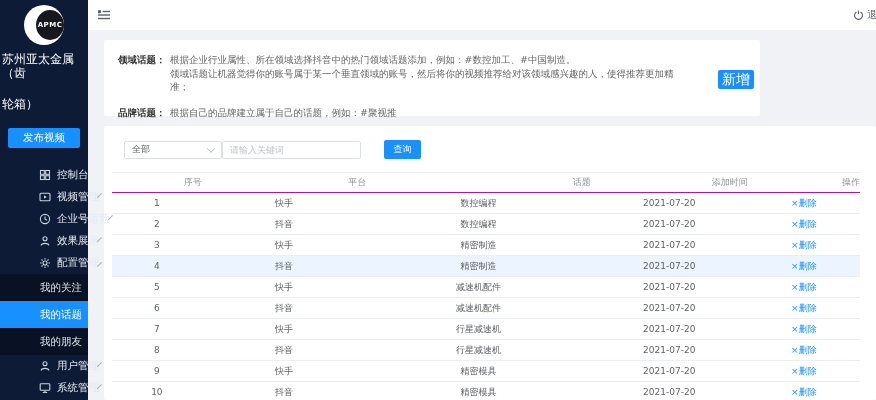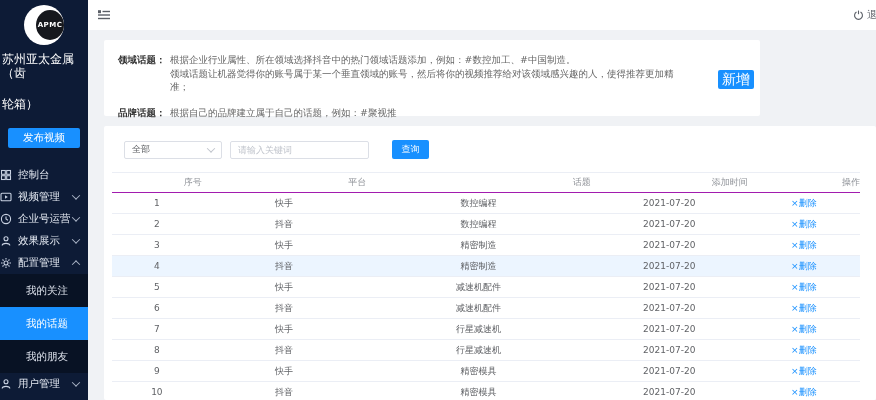--- a/index.html
+++ b/index.html
@@ -21,31 +21,31 @@
   }
   .company { color:#fff; font-size:12px; padding:0 2px; margin-top:7px; line-height:14px; }
   .company div { margin-bottom:17px; }
   .publish-btn {
     display:block; width:72px; height:20px; margin:0 auto; border:none; border-radius:2px;
     background:var(--primary); color:#fff; font-size:10.5px; cursor:pointer;
     font-family:inherit;
   }
   .menu { margin-top:16px; }
   .menu-item {
-    height:22px; display:flex; align-items:center; padding:0 9px 0 0;
-    color:#e3e8f1; font-size:10.5px; cursor:pointer; white-space:nowrap;
+    height:22px; display:flex; align-items:center; padding:0 9px 0 16px;
+    color:#e3e8f1; font-size:10.5px; cursor:pointer; white-space:nowrap;margin-left:23px;
   }
   .menu-item .mi-icon { width:12px; height:12px; margin-right:6px; flex:0 0 12px; color:#c9d2e2; }
   .menu-item .mi-icon svg { display:block; width:12px; height:12px; }
   .chev { margin-left:auto; width:6px; height:6px; border-right:1px solid #aab4c6; border-bottom:1px solid #aab4c6; }
   .chev.down { transform:rotate(45deg) translate(-1px,-1px); }
   .chev.up   { transform:rotate(-135deg) translate(-1px,-1px); }
   .submenu { background:var(--submenu-bg); }
   .submenu-item {
-    height:33px; display:flex; align-items:center; padding-left:26px;
+    height:27px; display:flex; align-items:center; padding-left:40px;
     color:#dfe4ee; font-size:10.5px; cursor:pointer;
   }
   .submenu-item.active { background:var(--primary); color:#fff; }
   
   .topbar { position:absolute; left:88px; top:0; width:788px; height:30px; background:#fff; z-index:4; }
   .hamburger { position:absolute; left:9px; top:8px; width:14px; height:14px; cursor:pointer; color:#5a5e66; }
   .hamburger svg { display:block; }
   .logout { position:absolute; left:765px; top:8px; display:flex; align-items:center; gap:3px; color:#5a5e66; font-size:10px; cursor:pointer; white-space:nowrap; }
   .logout svg { display:block; width:11px; height:11px; }
   
@@ -62,21 +62,21 @@
     font-family:inherit;
   }
   .table-card { margin-top:10px; width:772px; height:274px; padding:14px 16px 0 8px; overflow:hidden; }
   .filter-row { display:flex; align-items:center; }
   .sel {
     width:98px; height:18px; border:1px solid #dcdfe6; border-radius:2px; background:#fff;
     display:flex; align-items:center; padding:0 7px; font-size:9px; color:#606266; cursor:pointer;margin-left:12px;
   }
   .sel .chev { border-color:#c0c4cc; margin-left:auto; }
   .kw-input {
-    width:139px; height:18px; border:1px solid #dcdfe6; border-radius:2px; margin-left:8px;
+    width:139px; height:18px; border:1px solid #dcdfe6; border-radius:2px; margin-left:0;
     font-size:9px; color:#606266; padding:0 7px; outline:none; font-family:inherit;
   }
   .kw-input::placeholder { color:#c0c4cc; }
   .search-btn {
     width:37px; height:19px; margin-left:23px; border:none; border-radius:2px;
     background:var(--primary); color:#fff; font-size:9px; cursor:pointer; font-family:inherit;
   }
   table { width:100%; border-collapse:collapse; margin-top:13px; table-layout:fixed; }
   th {
     font-size:9px; color:#909399; font-weight:normal; height:20px;
@@ -158,20 +158,31 @@
           <div class="submenu-item">我的朋友</div>
         </div>
         <div class="menu-item">
           <span class="mi-icon">
             <svg viewBox="0 0 12 12" fill="none" stroke="currentColor" stroke-width="1.1">
               <circle cx="6" cy="3.8" r="2"></circle>
               <path d="M2.2 10.6 C2.2 7.6 9.8 7.6 9.8 10.6"></path>
             </svg>
           </span>
           <span>用户管理</span>
+          <span class="chev down"></span>
+        </div>
+        <div class="menu-item">
+          <span class="mi-icon">
+            <svg viewBox="0 0 12 12" fill="none" stroke="currentColor" stroke-width="1.1">
+              <rect x="1.2" y="1.8" width="9.6" height="6.4" rx="0.8"></rect>
+              <line x1="6" y1="8.2" x2="6" y2="10.2"></line>
+              <line x1="3.8" y1="10.4" x2="8.2" y2="10.4"></line>
+            </svg>
+          </span>
+          <span>系统管理</span>
           <span class="chev down"></span>
         </div>
       </nav>
   </aside>
 
   <header class="topbar">
     <span class="hamburger">
       <svg viewBox="0 0 14 14" fill="none" stroke="currentColor" stroke-width="1.4">
         <rect x="1" y="2.2" width="3" height="3" fill="currentColor" stroke="none"></rect>
         <line x1="5.5" y1="3.5" x2="13" y2="3.5"></line>

